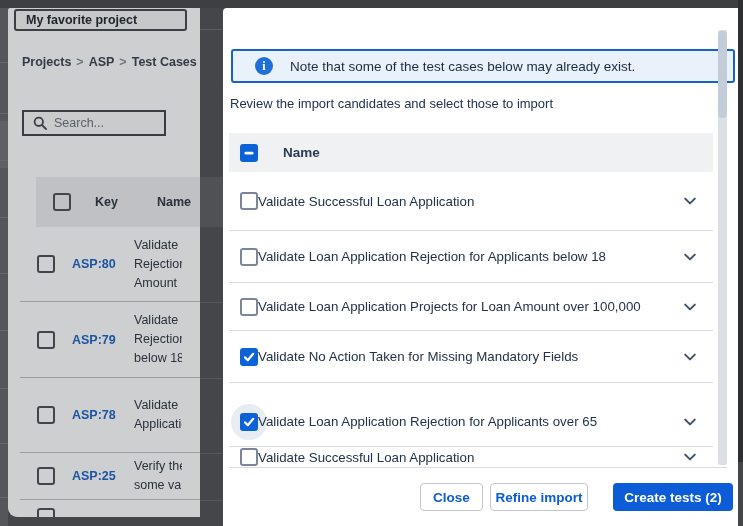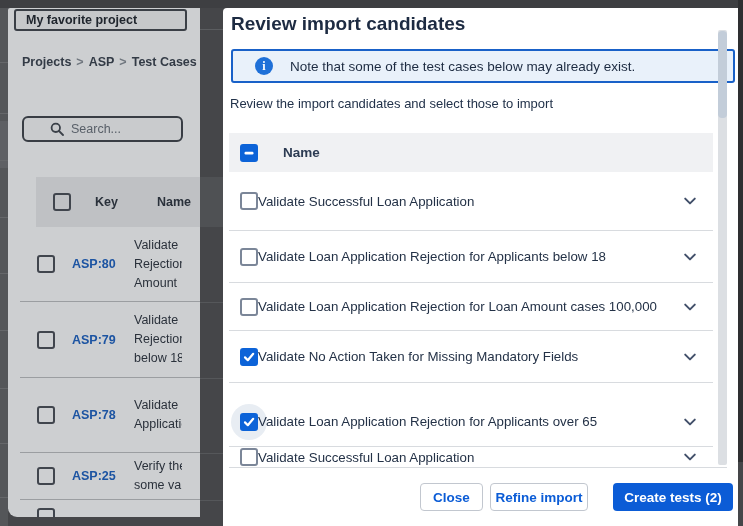--- a/index.html
+++ b/index.html
@@ -29,21 +29,21 @@
   }
   #fav-box{
     left:6px;top:1px;width:159px;height:18px;background:#c6c8ca;
     border:2px solid #3a3f46;border-radius:3px;
     font-size:12.5px;font-weight:700;color:#20262e;line-height:18px;padding-left:10px;
   }
   #bg-breadcrumb{left:14px;top:47px;white-space:nowrap;font-size:12.5px;font-weight:700;color:#333b46;}
   #bg-breadcrumb .sep{color:#70777f;padding:0 5px;font-weight:700;}
   #bg-search{
     left:14px;top:102px;width:131px;height:22px;background:#c9cbcd;
-    border:2px solid #383d44;border-radius:6px;display:flex;align-items:center;padding-left:26px;gap:7px;margin-top:6px;
+    border:2px solid #383d44;border-radius:0;display:flex;align-items:center;padding-left:9px;gap:7px;
   }
   #bg-search .ph{font-size:12.5px;color:#596069;}
   #bg-thead{
     left:28px;top:169px;width:200px;height:50px;background:#bfc1c4;
     display:flex;align-items:center;font-size:12.5px;font-weight:700;color:#2a313b;
   }
   .bg-cb{
     width:14px;height:14px;border:2px solid #40454d;border-radius:3px;background:transparent;flex:none;
   }
   .bg-col-cb{margin-left:17px;width:18px;flex:none;}
@@ -178,21 +178,20 @@
         <span class="bg-col-name name">
           <div style="white-space:nowrap">Verify the</div>
           <div style="white-space:nowrap">some valid</div>
         </span>
       </div>
     </div>
   <div id="bg-partial-cb" class="abs"></div>
 </div>
 
 <div id="modal" class="abs">
-  <div id="modal-title" class="abs">Review import candidates</div>
 
   <div id="banner" class="abs">
     <span class="info-ic">i</span>
     <span class="txt">Note that some of the test cases below may already exist.</span>
   </div>
   <div id="instruction" class="abs">Review the import candidates and select those to import</div>
   <div id="list-head" class="abs">
     <span class="mcb blue">
       <svg width="14" height="14" viewBox="0 0 14 14" style="position:absolute;left:0;top:0">
         <rect x="2.5" y="5.8" width="9" height="2.6" rx="1.2" fill="#ffffff"></rect>
@@ -216,21 +215,21 @@
         </span>
         <span class="label">Validate Loan Application Rejection for Applicants below 18</span>
         <span class="chev"><svg width="16" height="16" viewBox="0 0 16 16">
             <path d="M3.2 5.6 L8 10.4 L12.8 5.6" fill="none" stroke="#42506a" stroke-width="2" stroke-linecap="round" stroke-linejoin="round"></path>
           </svg></span>
       </div>
       <div class="m-row" style="top: 111px; height: 48px;">
         <span class="cbwrap">
           <span class="mcb"></span>
         </span>
-        <span class="label">Validate Loan Application Rejection for Loan Amount cases 100,000</span>
+        <span class="label">Validate Loan Application Projects for Loan Amount over 100,000</span>
         <span class="chev"><svg width="16" height="16" viewBox="0 0 16 16">
             <path d="M3.2 5.6 L8 10.4 L12.8 5.6" fill="none" stroke="#42506a" stroke-width="2" stroke-linecap="round" stroke-linejoin="round"></path>
           </svg></span>
       </div>
       <div class="m-row" style="top: 159px; height: 52px;">
         <span class="cbwrap">
           <span class="mcb blue" style="position:relative">
             <svg width="14" height="14" viewBox="0 0 14 14" style="position:absolute;left:0;top:0">
               <path d="M3 7.4 L5.8 10.2 L11.2 3.8" fill="none" stroke="#fff" stroke-width="2.2" stroke-linecap="round" stroke-linejoin="round"></path>
             </svg>

